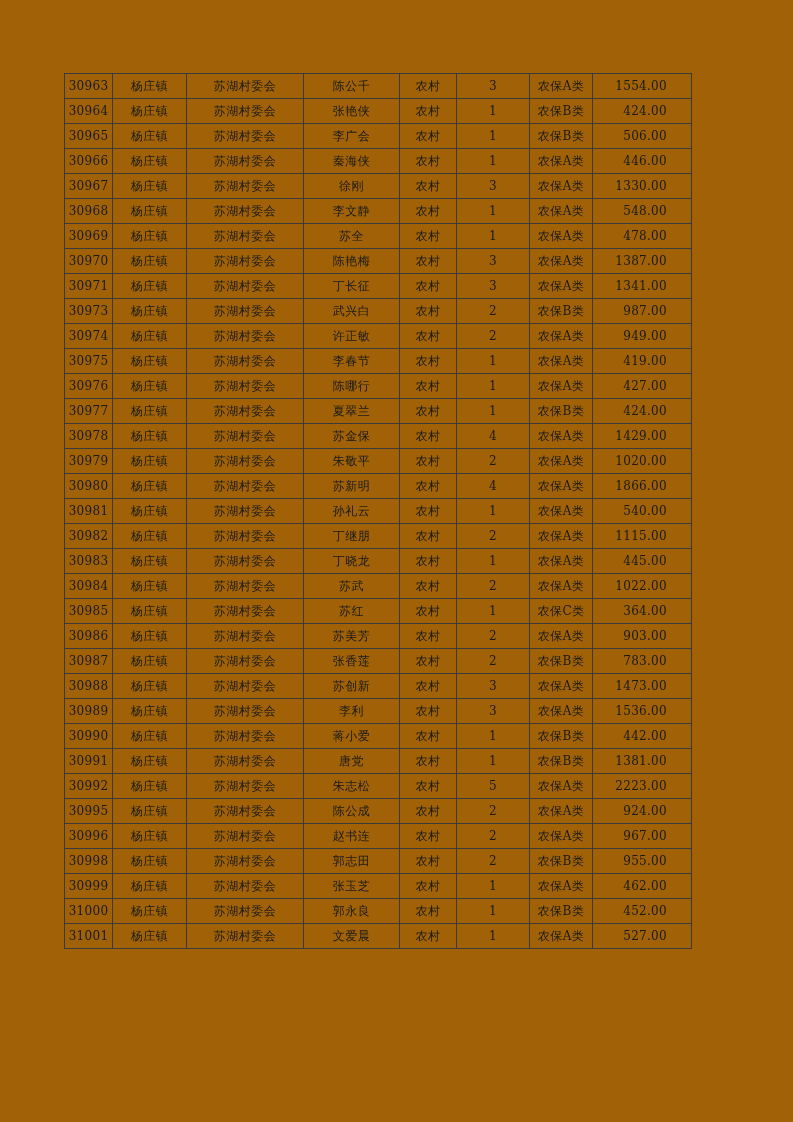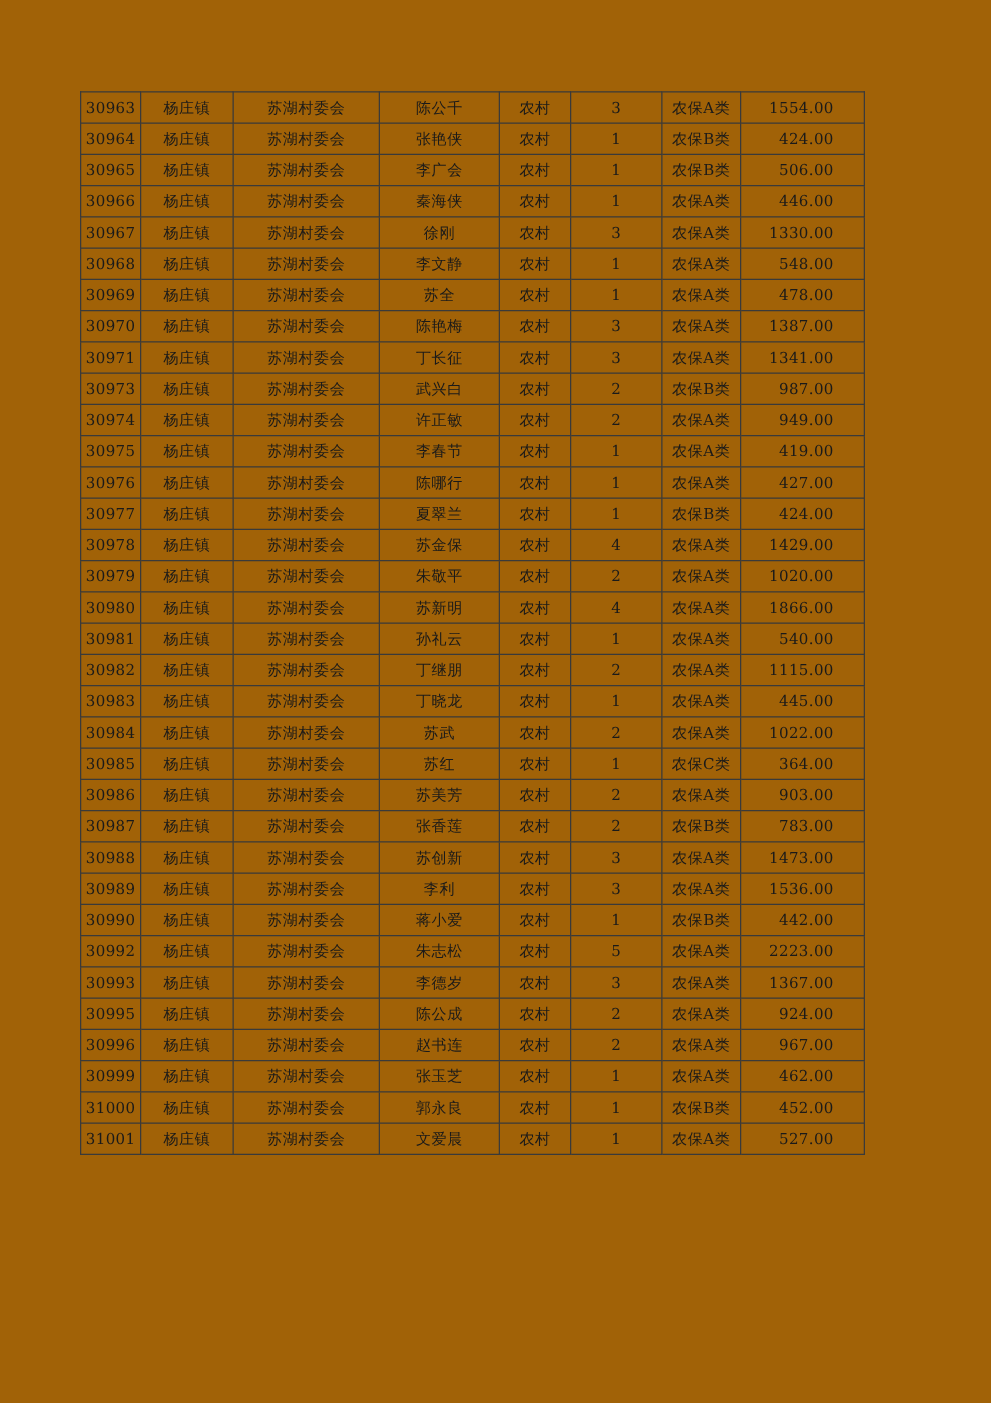--- a/index.html
+++ b/index.html
@@ -339,58 +339,68 @@
           <td class="c0">30990</td>
           <td class="c1">杨庄镇</td>
           <td class="c2">苏湖村委会</td>
           <td class="c3">蒋小爱</td>
           <td class="c4">农村</td>
           <td class="c5">1</td>
           <td class="c6">农保B类</td>
           <td class="c7">442.00</td>
         </tr>
         <tr>
+          <td class="c0">30991</td>
+          <td class="c1">杨庄镇</td>
+          <td class="c2">苏湖村委会</td>
+          <td class="c3">唐党</td>
+          <td class="c4">农村</td>
+          <td class="c5">1</td>
+          <td class="c6">农保B类</td>
+          <td class="c7">1381.00</td>
+        </tr>
+        <tr>
           <td class="c0">30992</td>
           <td class="c1">杨庄镇</td>
           <td class="c2">苏湖村委会</td>
           <td class="c3">朱志松</td>
           <td class="c4">农村</td>
           <td class="c5">5</td>
           <td class="c6">农保A类</td>
           <td class="c7">2223.00</td>
         </tr>
         <tr>
-          <td class="c0">30993</td>
-          <td class="c1">杨庄镇</td>
-          <td class="c2">苏湖村委会</td>
-          <td class="c3">李德岁</td>
-          <td class="c4">农村</td>
-          <td class="c5">3</td>
-          <td class="c6">农保A类</td>
-          <td class="c7">1367.00</td>
-        </tr>
-        <tr>
           <td class="c0">30995</td>
           <td class="c1">杨庄镇</td>
           <td class="c2">苏湖村委会</td>
           <td class="c3">陈公成</td>
           <td class="c4">农村</td>
           <td class="c5">2</td>
           <td class="c6">农保A类</td>
           <td class="c7">924.00</td>
         </tr>
         <tr>
           <td class="c0">30996</td>
           <td class="c1">杨庄镇</td>
           <td class="c2">苏湖村委会</td>
           <td class="c3">赵书连</td>
           <td class="c4">农村</td>
           <td class="c5">2</td>
           <td class="c6">农保A类</td>
           <td class="c7">967.00</td>
+        </tr>
+        <tr>
+          <td class="c0">30998</td>
+          <td class="c1">杨庄镇</td>
+          <td class="c2">苏湖村委会</td>
+          <td class="c3">郭志田</td>
+          <td class="c4">农村</td>
+          <td class="c5">2</td>
+          <td class="c6">农保B类</td>
+          <td class="c7">955.00</td>
         </tr>
         <tr>
           <td class="c0">30999</td>
           <td class="c1">杨庄镇</td>
           <td class="c2">苏湖村委会</td>
           <td class="c3">张玉芝</td>
           <td class="c4">农村</td>
           <td class="c5">1</td>
           <td class="c6">农保A类</td>
           <td class="c7">462.00</td>

